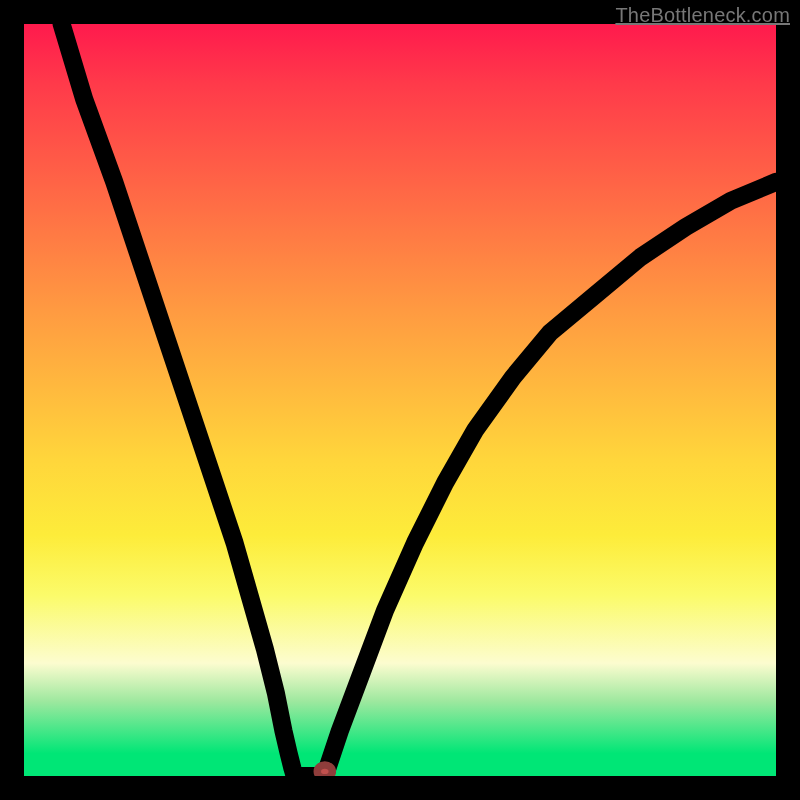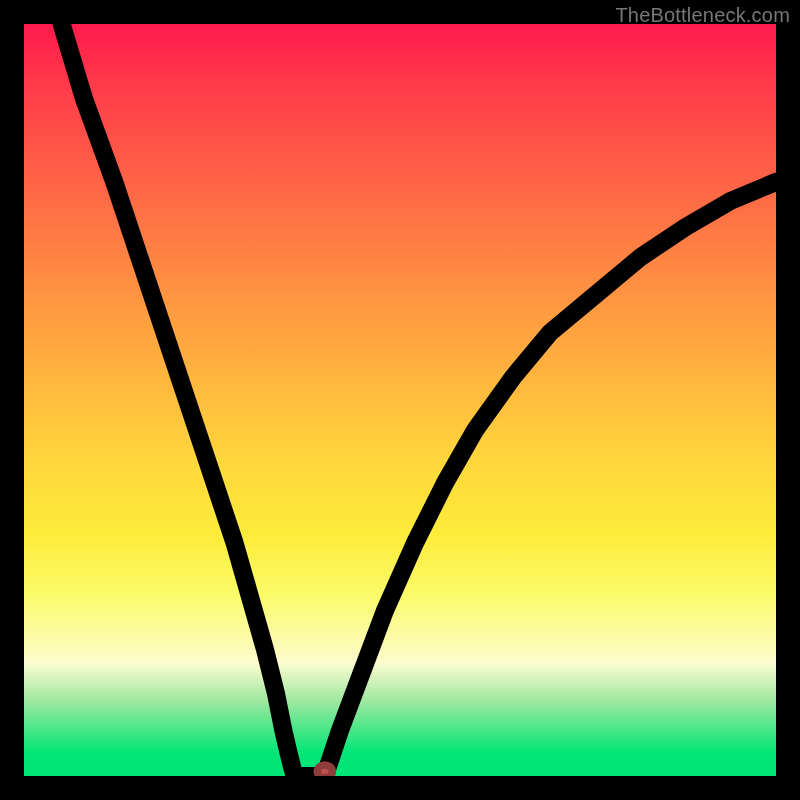--- a/index.html
+++ b/index.html
@@ -68,20 +68,21 @@
   }
   .watermark {
     position: absolute;
     top: 4px;
     right: 10px;
     color: #777;
     font-size: 20px;
     font-weight: 500;
     letter-spacing: 0.2px;
     user-select: none;
+    text-decoration: underline;
   }
 </style>
 </head>
 <body>
 
 <div class="frame">
 
   <div class="plot">
     <svg viewBox="0 0 100 100" preserveAspectRatio="none">
 

